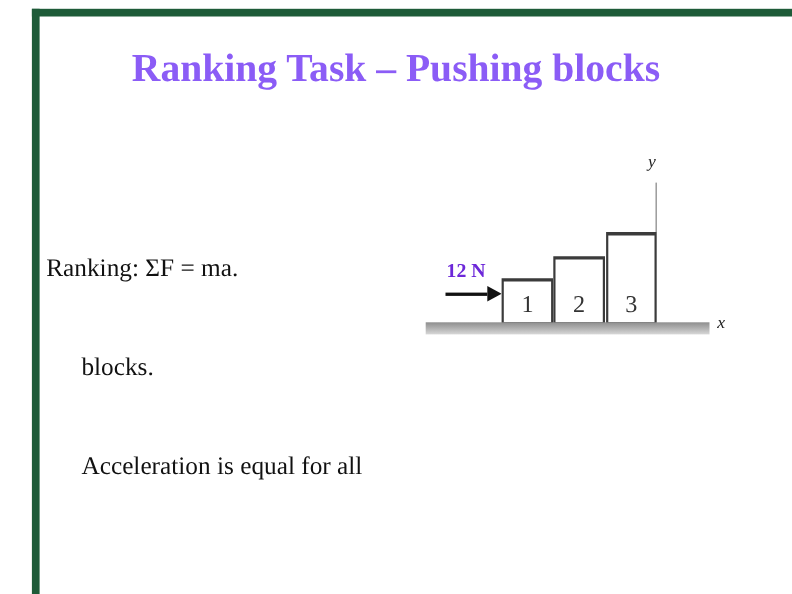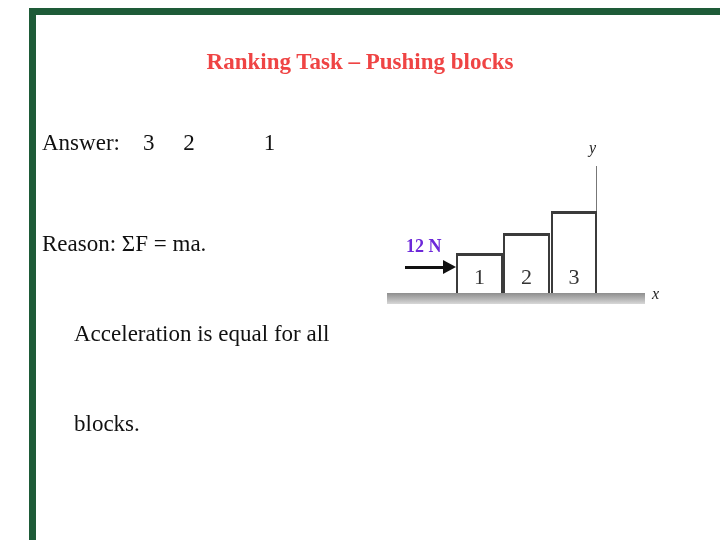--- a/index.html
+++ b/index.html
@@ -6,21 +6,21 @@
   .slide{
     position:relative;width:720px;height:540px;background:#FFFFFF;
     overflow:hidden;font-family:"Liberation Serif","DejaVu Serif",serif;
   }
   
   .edge-top{position:absolute;left:29px;top:8px;width:691px;height:7px;background:#1E5B38;}
   .edge-left{position:absolute;left:29px;top:8px;width:7px;height:532px;background:#1E5B38;}
 
   .title{
     position:absolute;left:0;top:43px;width:720px;text-align:center;
-    font-size:23px;line-height:38px;font-weight:bold;color:#ef4444;
+    font-size:36px;line-height:38px;font-weight:bold;color:#8b5cf6;
   }
 
   .answer{
     position:absolute;left:42px;top:128px;
     font-size:23px;line-height:30px;color:#111;white-space:pre;
   }
   .reason{
     position:absolute;left:42px;top:169px;
     font-size:23px;line-height:30px;color:#111;white-space:pre;
   }
@@ -55,26 +55,25 @@
 </head>
 <body>
 
 <div class="slide">
 
   <div class="edge-top"></div>
   <div class="edge-left"></div>
 
   <div class="title">Ranking Task – Pushing blocks</div>
 
-  <div class="answer">Answer:    3     2            1</div>
 
   <div class="reason">
-    <div>Reason: ΣF = ma.</div>
+    <div>Ranking: ΣF = ma.</div>
+    <div class="indent">blocks.</div>
     <div class="indent">Acceleration is equal for all</div>
-    <div class="indent">blocks.</div>
   </div>
 
   <div class="diagram">
     <div class="y-line"></div>
     <div class="y-label">y</div>
 
     <div class="force-label">12 N</div>
     <div class="arrow-shaft"></div>
     <div class="arrow-head"></div>
 

